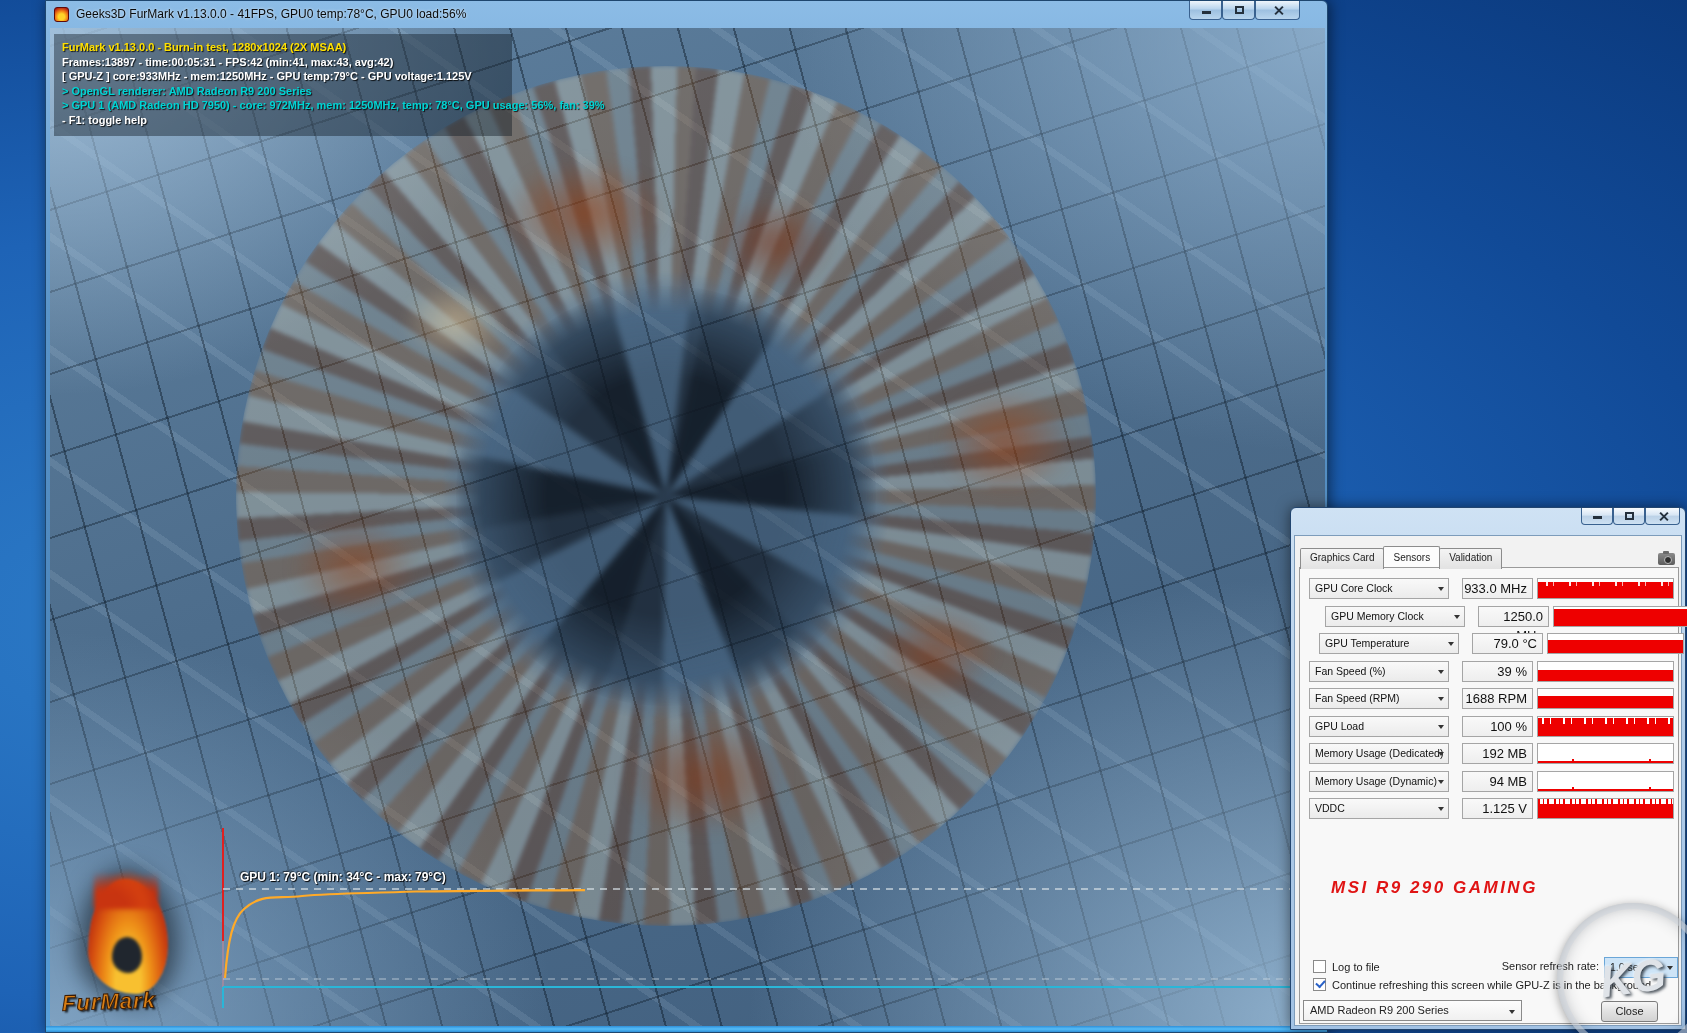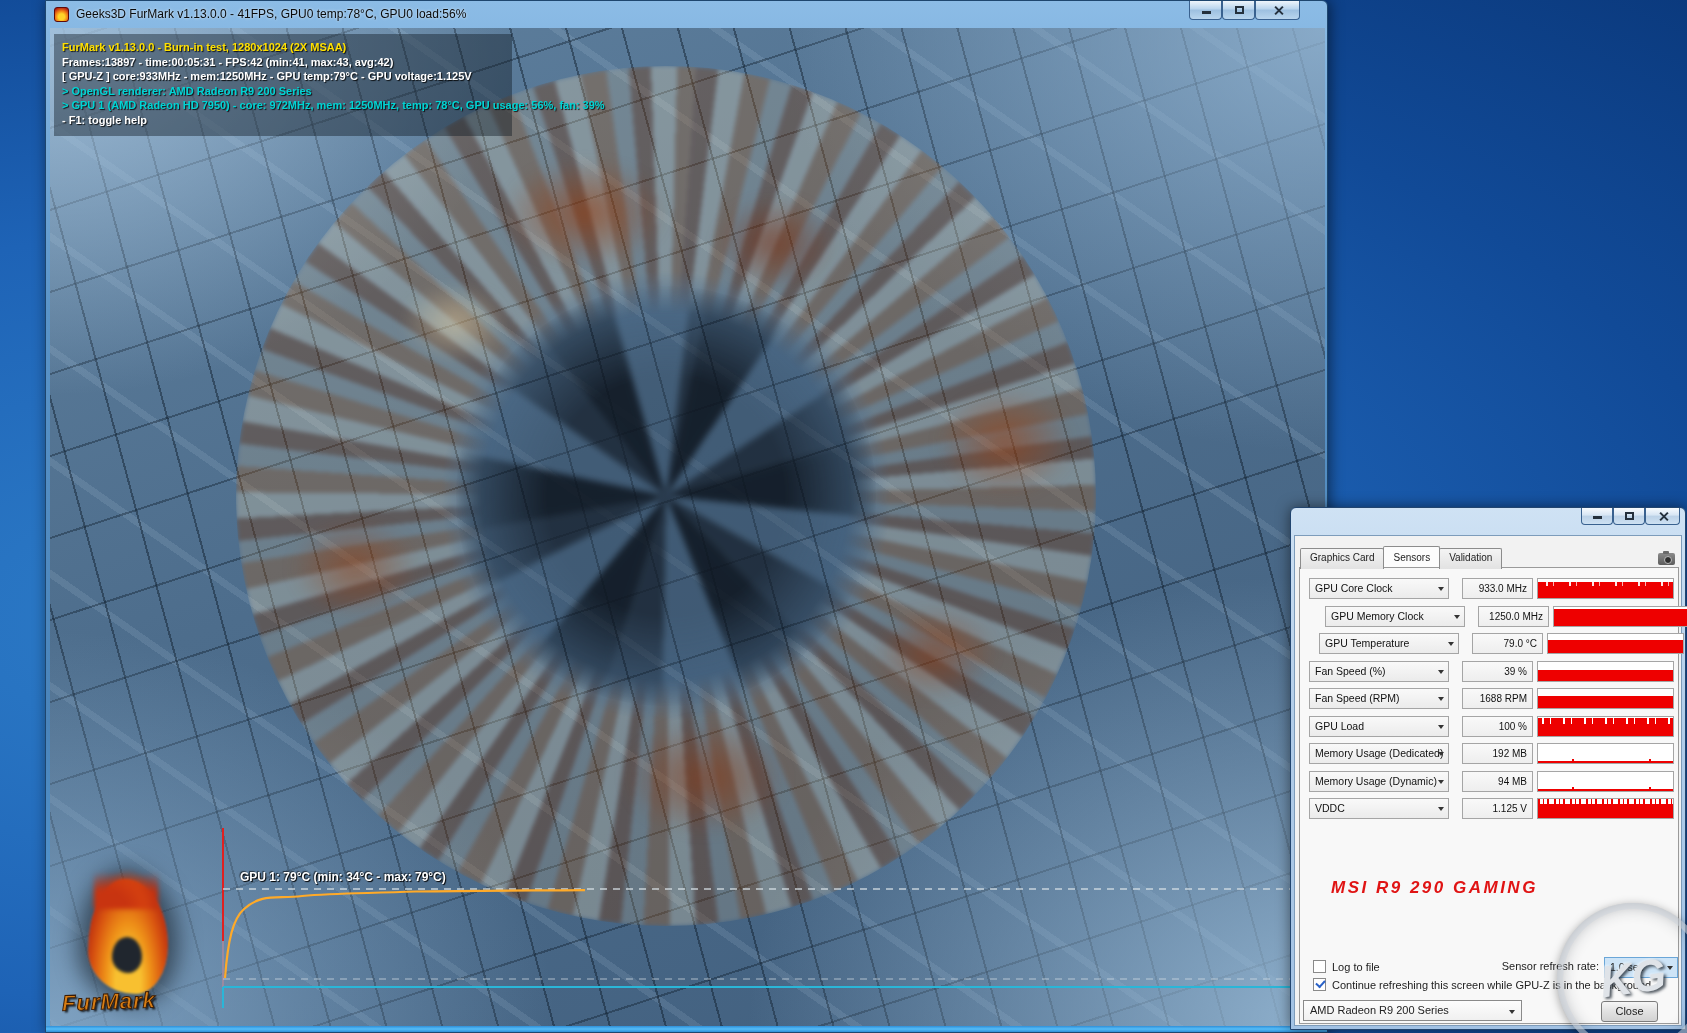--- a/index.html
+++ b/index.html
@@ -135,21 +135,21 @@
   #gz-page { position:absolute; left:8px; top:59px; width:380px; height:457px; background:#f8f8f8;
     border:1px solid #9a9a9a; }
 
   .sensor-row { position:absolute; left:0; width:100%; height:21px; }
   .sensor-combo { position:absolute; left:18px; width:140px; height:21px; background:linear-gradient(#f9f9f9,#ebebeb);
     border:1px solid #a5a5a5; font-size:10.5px; color:#111; line-height:19px; padding:0 12px 0 5px;
     white-space:nowrap; overflow:hidden; cursor:pointer; }
   .dd-arrow { position:absolute; right:4px; top:8px; width:0; height:0;
     border-left:3.5px solid transparent; border-right:3.5px solid transparent; border-top:4px solid #333; }
   .sensor-value { position:absolute; left:171px; width:71px; height:21px; background:linear-gradient(#f9f9f9,#eee);
-    border:1px solid #a5a5a5; font-size:10px; color:#111; line-height:19px; text-align:right; padding-right:5px; }
+    border:1px solid #a5a5a5; font-size:13px; color:#111; line-height:19px; text-align:right; padding-right:5px; }
   .sensor-graph { position:absolute; left:246px; width:137px; height:21px; background:#fff; border:1px solid #a5a5a5; overflow:hidden; }
   .sensor-graph .fill { position:absolute; left:0; right:0; bottom:0; background:#ee0000; }
   .style-notched .fill::before { content:""; position:absolute; top:0; left:0; right:0; height:4px;
     background:repeating-linear-gradient(90deg, rgba(0,0,0,0) 0 8px, rgba(255,255,255,.9) 8px 10px, rgba(0,0,0,0) 10px 15px, rgba(255,255,255,.7) 15px 16px, rgba(0,0,0,0) 16px 23px); }
   .style-ticks .fill::before { content:""; position:absolute; top:0; left:0; right:0; height:6px;
     background:repeating-linear-gradient(90deg, rgba(0,0,0,0) 0 4px, #fff 4px 6px, rgba(0,0,0,0) 6px 12px, #fff 12px 13px, rgba(0,0,0,0) 13px 21px); }
   .style-spiky .fill::before { content:""; position:absolute; top:-5px; left:0; right:0; height:5px;
     background:repeating-linear-gradient(90deg, #ee0000 0 2px, rgba(0,0,0,0) 2px 5px, #ee0000 5px 6px, rgba(0,0,0,0) 6px 9px, #ee0000 9px 11px, rgba(0,0,0,0) 11px 16px); }
   .style-thin .fill::before { content:""; position:absolute; top:-2px; left:0; right:0; height:2px;
     background:repeating-linear-gradient(90deg, rgba(0,0,0,0) 0 34px, #ee0000 34px 36px, rgba(0,0,0,0) 36px 77px); }

